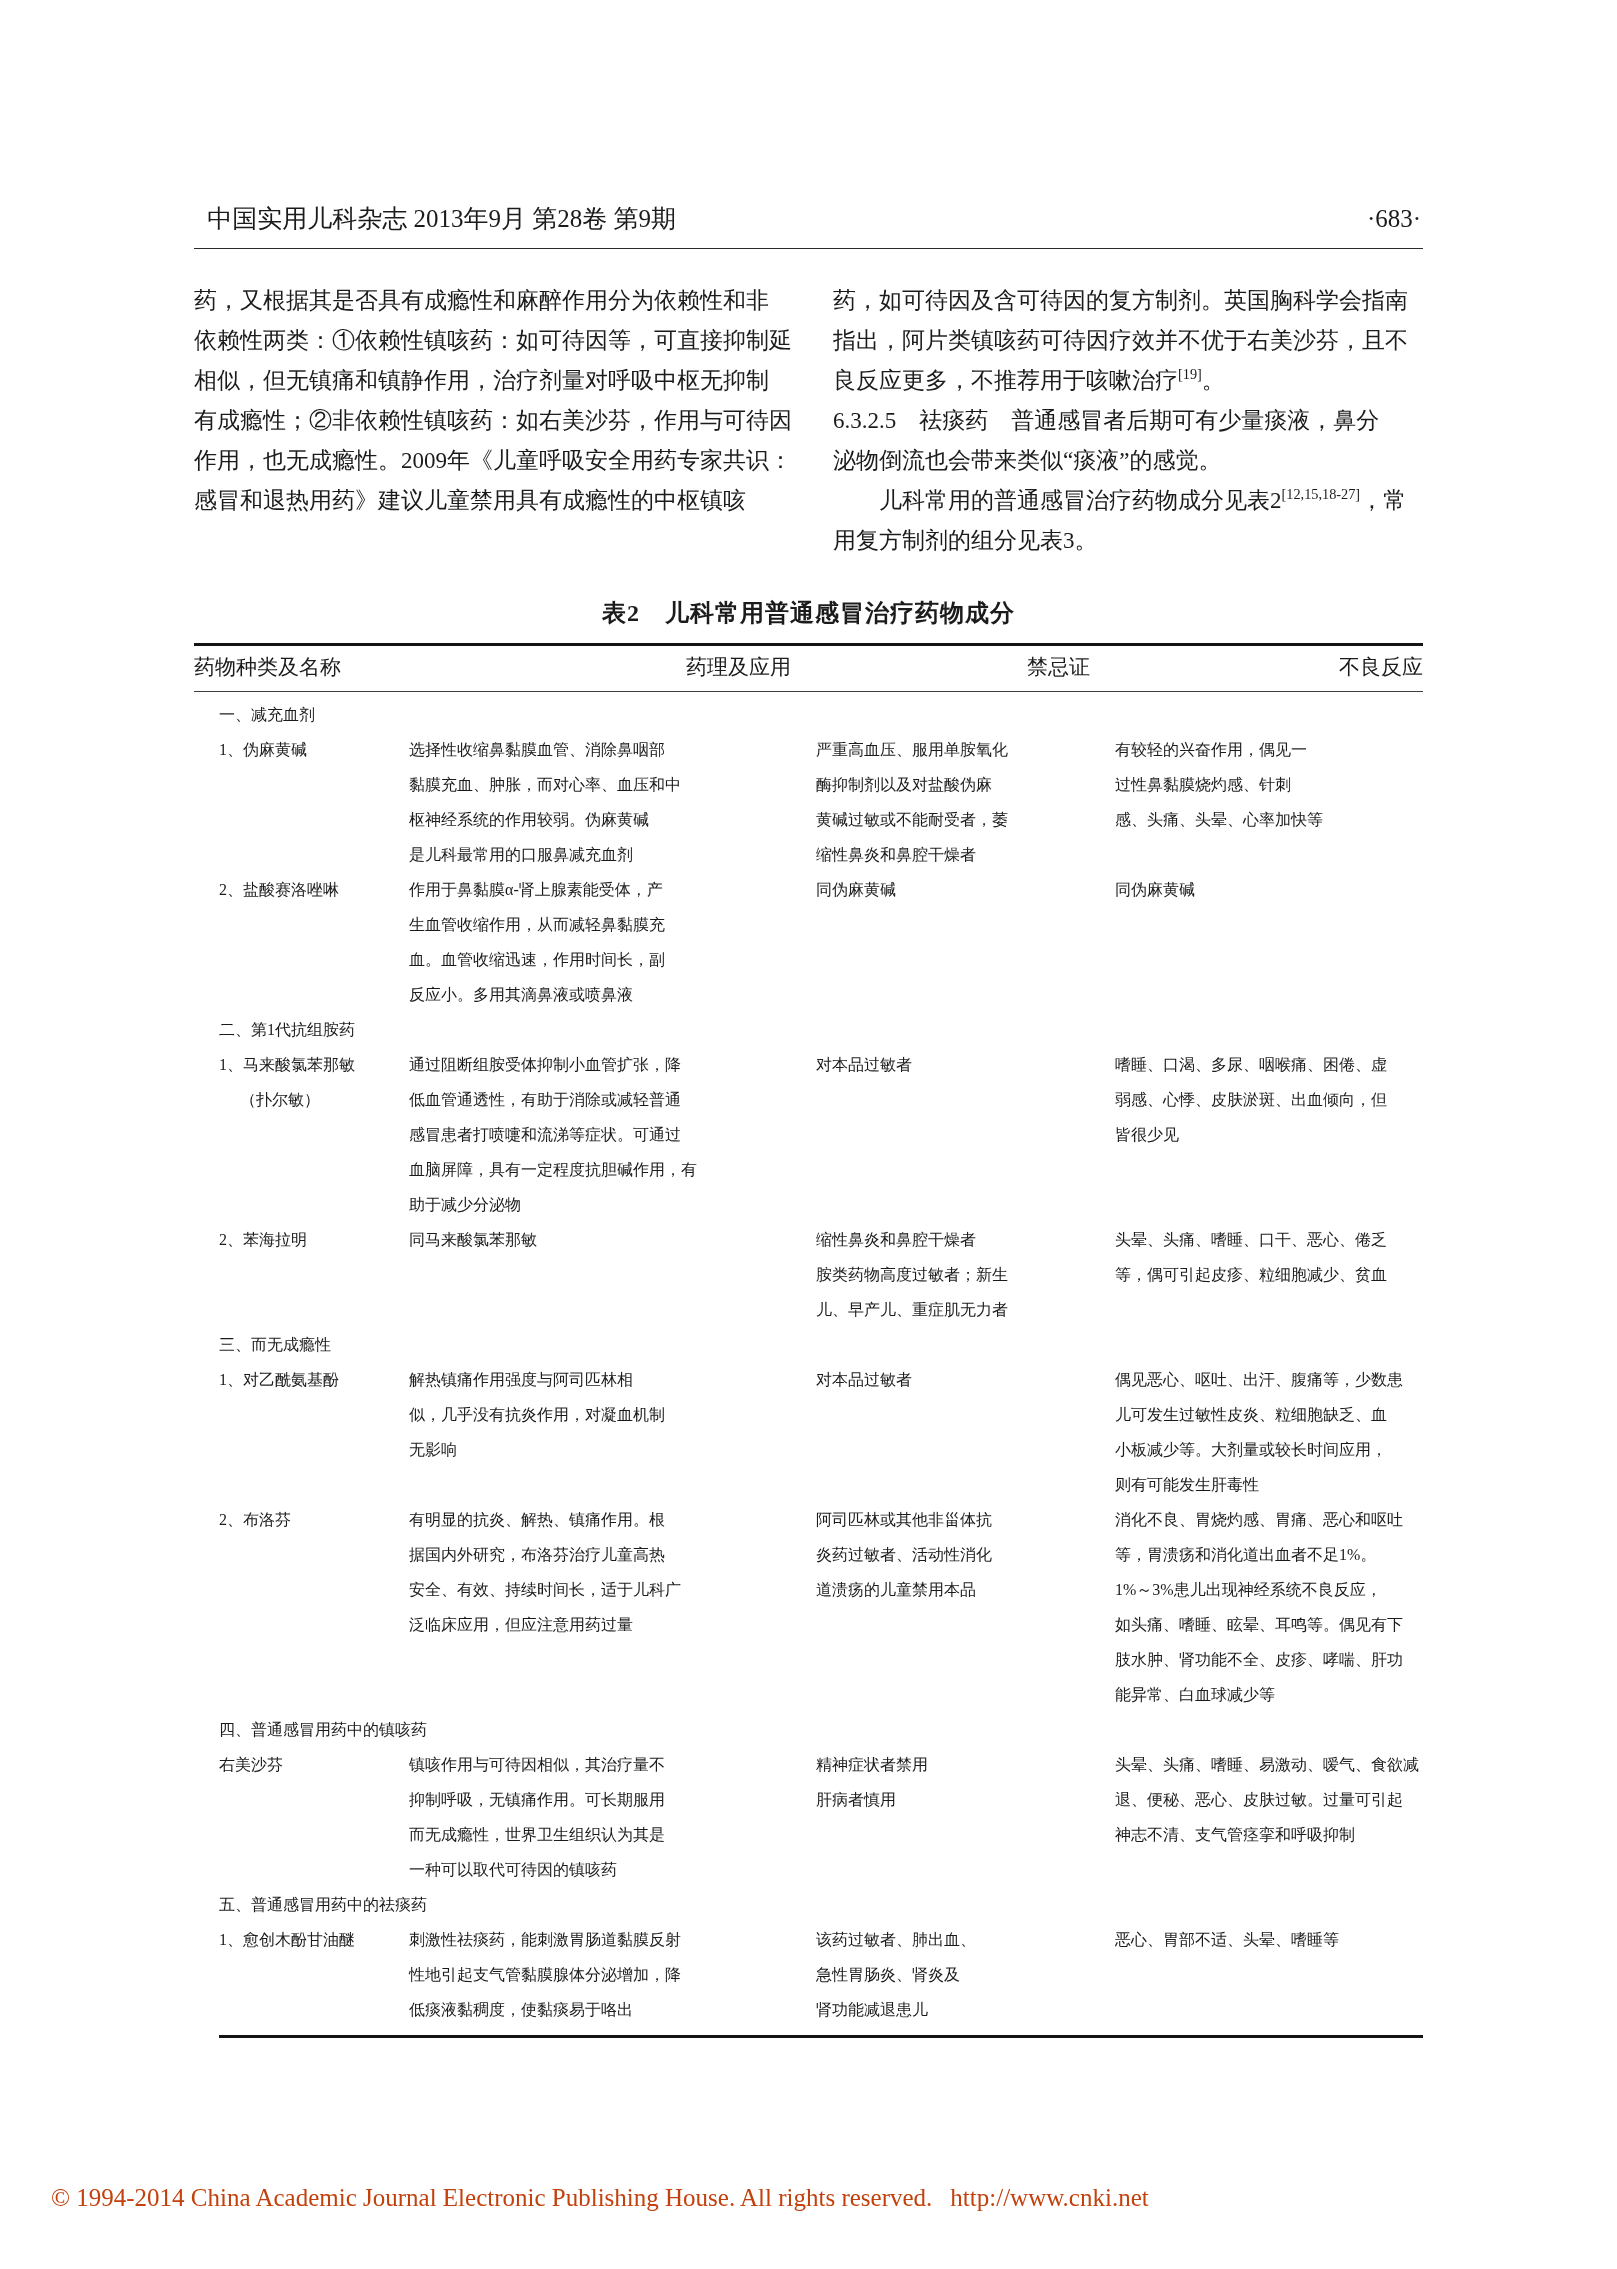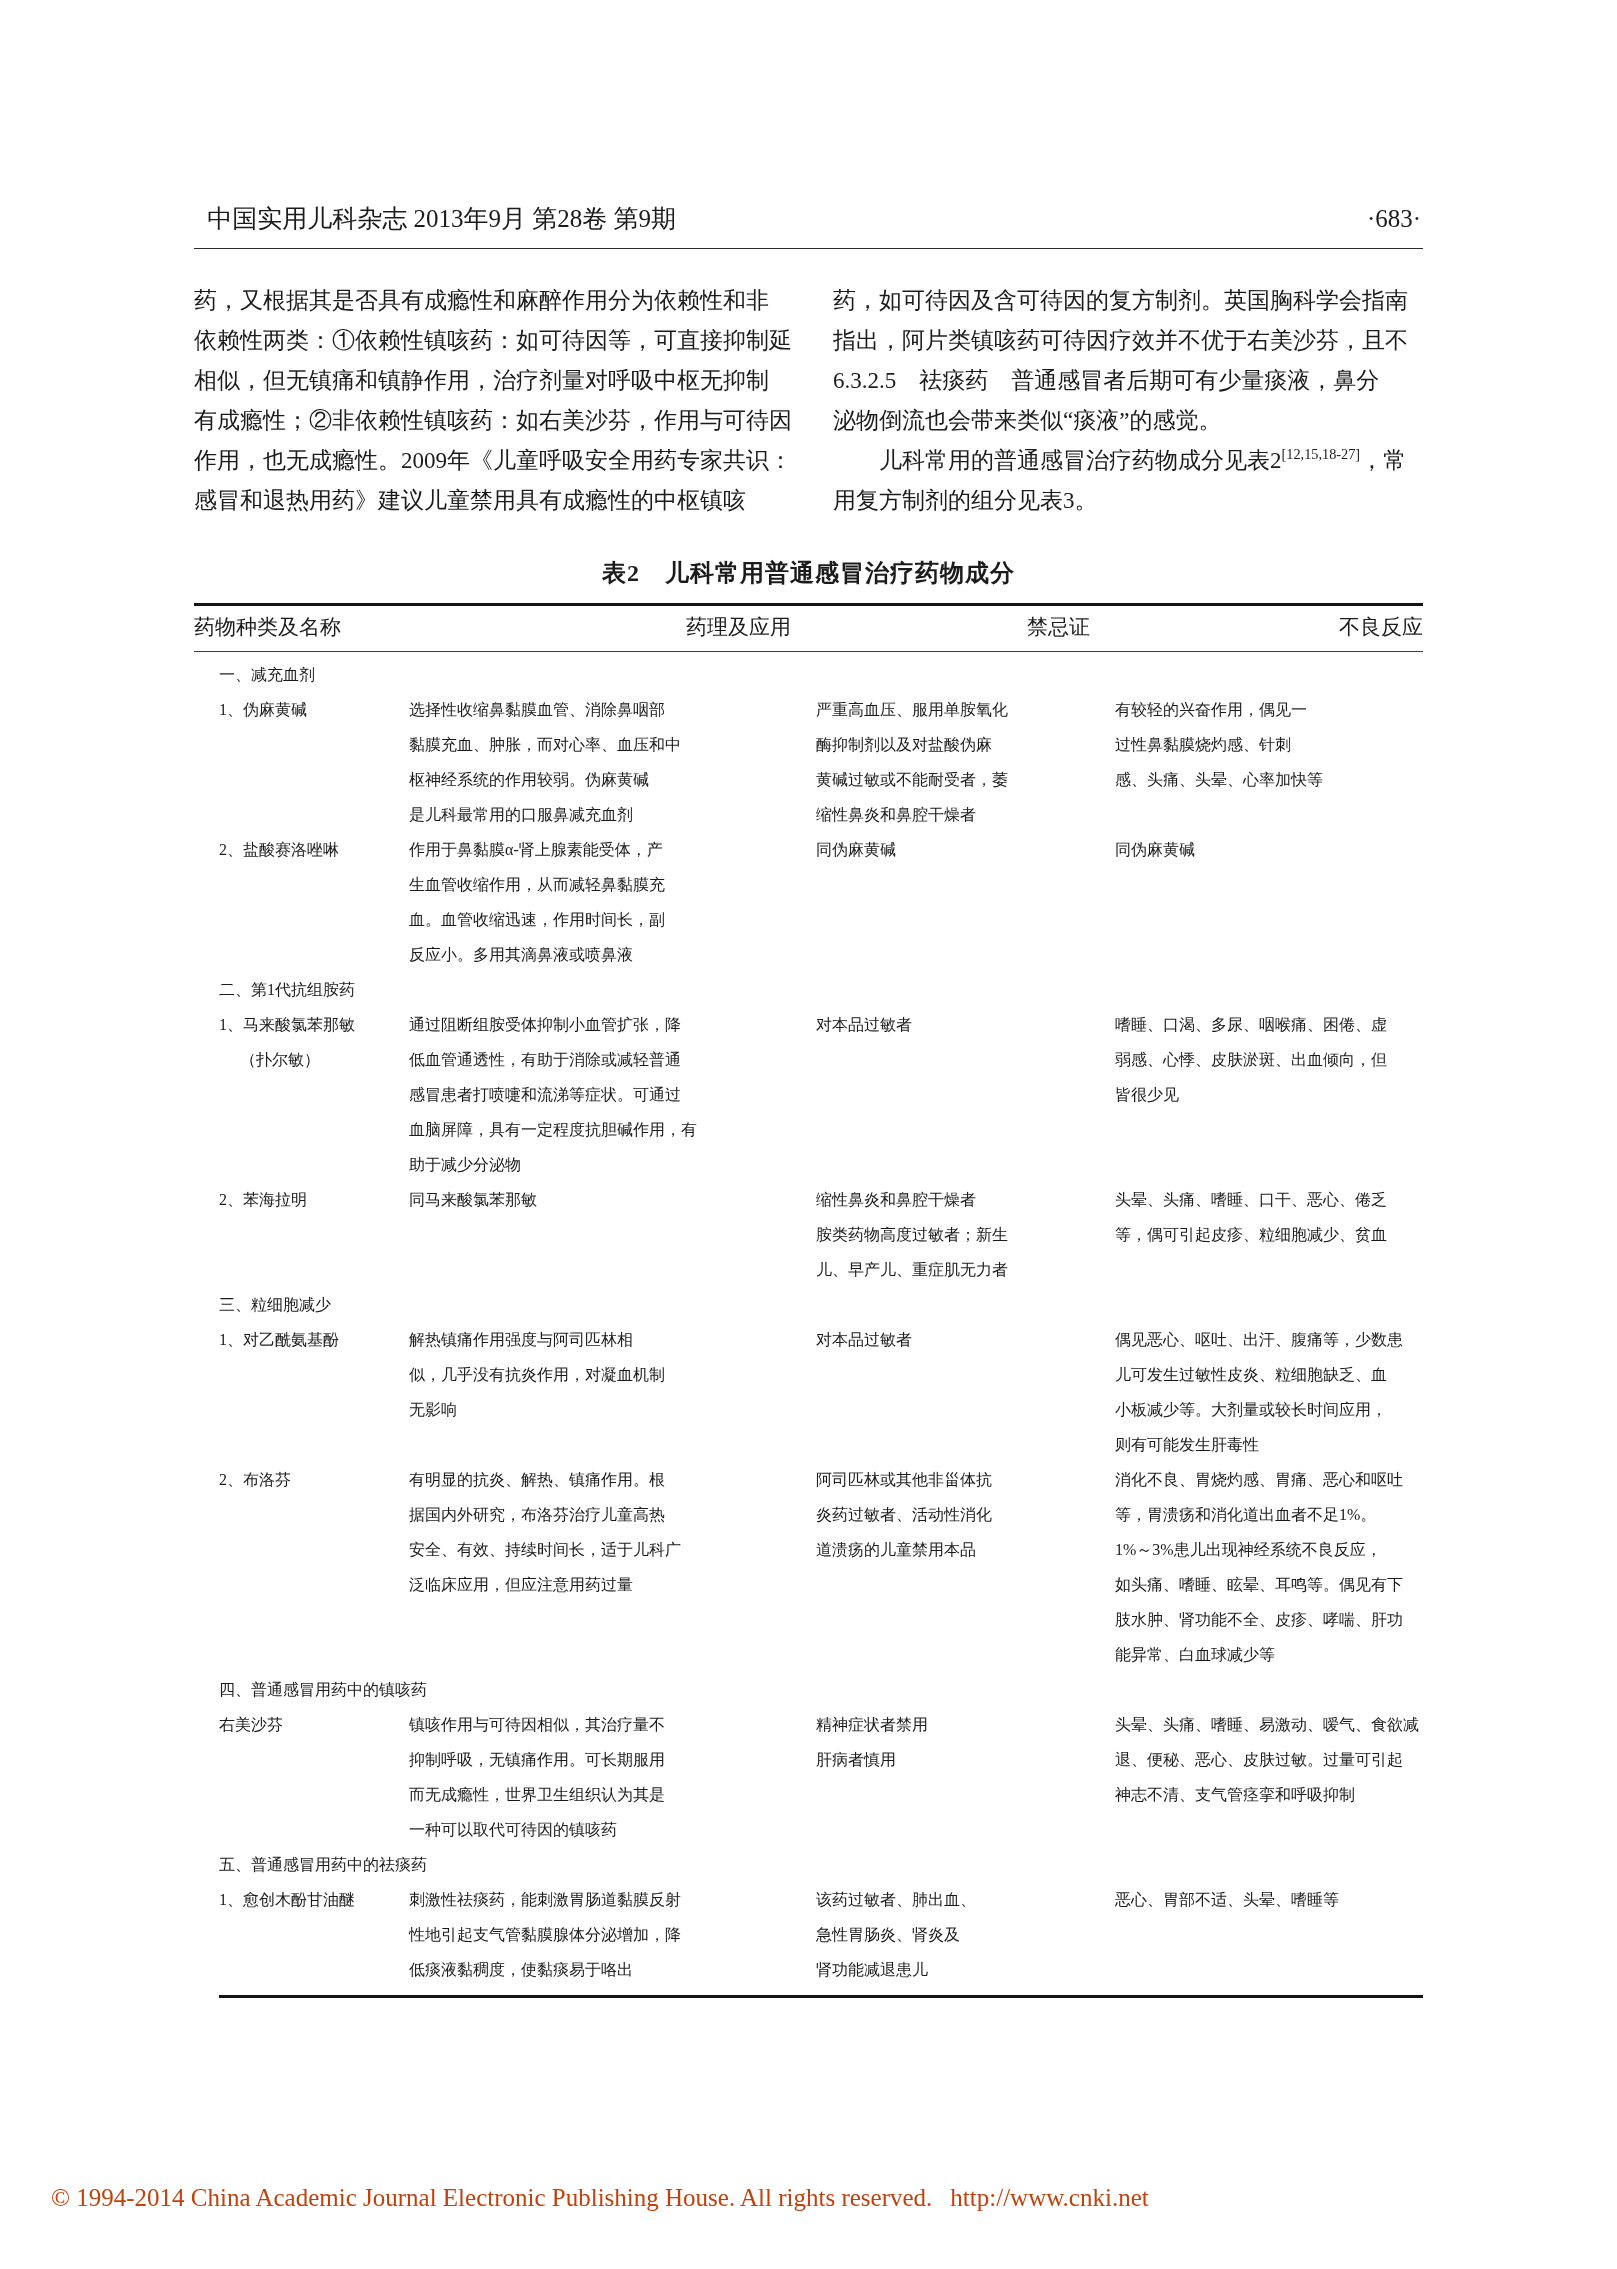--- a/index.html
+++ b/index.html
@@ -62,20 +62,21 @@
         <div class="tline">药，又根据其是否具有成瘾性和麻醉作用分为依赖性和非</div>
         <div class="tline">依赖性两类：①依赖性镇咳药：如可待因等，可直接抑制延</div>
         <div class="tline">相似，但无镇痛和镇静作用，治疗剂量对呼吸中枢无抑制</div>
         <div class="tline">有成瘾性；②非依赖性镇咳药：如右美沙芬，作用与可待因</div>
         <div class="tline">作用，也无成瘾性。2009年《儿童呼吸安全用药专家共识：</div>
         <div class="tline">感冒和退热用药》建议儿童禁用具有成瘾性的中枢镇咳</div>
       </div>
     <div class="col">
       <div class="tline">药，如可待因及含可待因的复方制剂。英国胸科学会指南</div>
       <div class="tline">指出，阿片类镇咳药可待因疗效并不优于右美沙芬，且不</div>
+      <div class="tline"><span>良反应更多，不推荐用于咳嗽治疗</span><sup>[19]</sup><span>。</span></div>
       <div class="tline">6.3.2.5　祛痰药　普通感冒者后期可有少量痰液，鼻分</div>
       <div class="tline">泌物倒流也会带来类似“痰液”的感觉。</div>
       <div class="tline indent2"><span>儿科常用的普通感冒治疗药物成分见表2</span><sup>[12,15,18-27]</sup><span>，常</span></div>
       <div class="tline">用复方制剂的组分见表3。</div>
     </div>
   </div>
 
   <div class="table-block">
     <div class="table-title">表2　儿科常用普通感冒治疗药物成分</div>
     <div class="thead">
@@ -157,21 +158,21 @@
           <div class="cell">
             <div class="ln">缩性鼻炎和鼻腔干燥者</div>
             <div class="ln">胺类药物高度过敏者；新生</div>
             <div class="ln">儿、早产儿、重症肌无力者</div>
           </div>
           <div class="cell">
             <div class="ln">头晕、头痛、嗜睡、口干、恶心、倦乏</div>
             <div class="ln">等，偶可引起皮疹、粒细胞减少、贫血</div>
           </div>
         </div>
-        <div class="sec-row">三、粒细胞减少</div>
+        <div class="sec-row">三、而无成瘾性</div>
         <div class="drug-row">
           <div class="cell">
             <div class="ln">1、对乙酰氨基酚</div>
           </div>
           <div class="cell">
             <div class="ln">解热镇痛作用强度与阿司匹林相</div>
             <div class="ln">似，几乎没有抗炎作用，对凝血机制</div>
             <div class="ln">无影响</div>
           </div>
           <div class="cell">

